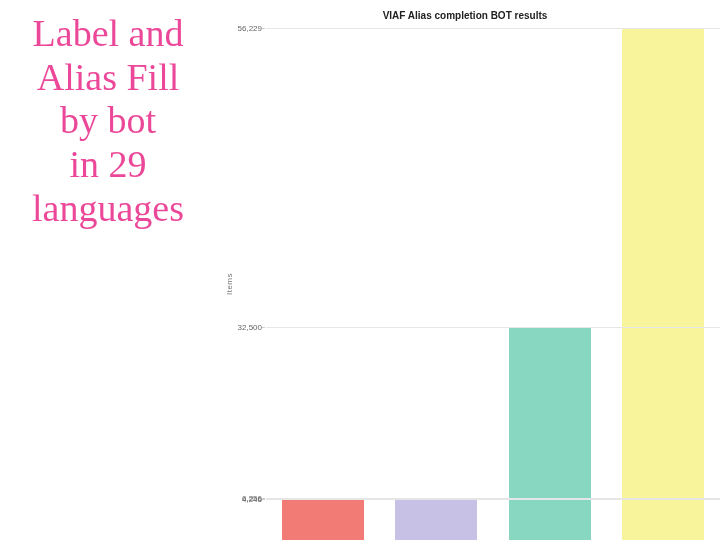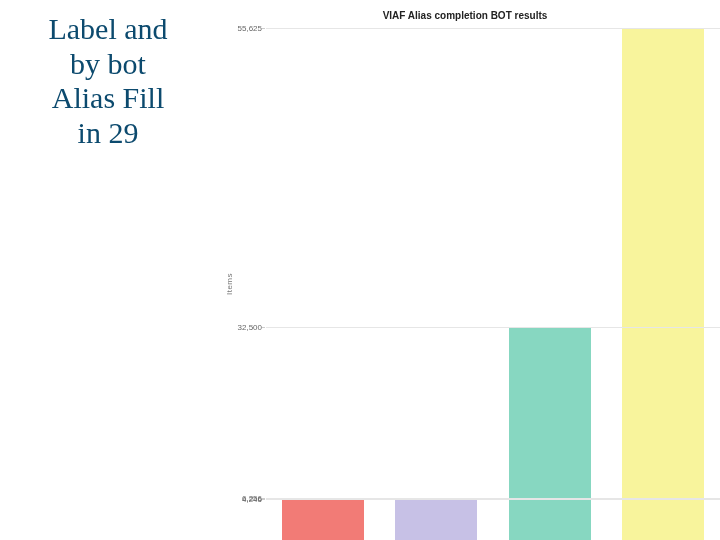--- a/index.html
+++ b/index.html
@@ -14,23 +14,23 @@
   .slide {
     position: relative;
     width: 720px;
     height: 540px;
   }
   .text-block {
     position: absolute;
     left: 18px;
     top: 12px;
     width: 180px;
-    font-size: 30px;
+    font-size: 38px;
     line-height: 1.15;
-    color: #0c4a6e;
+    color: #ec4899;
     text-align: center;
   }
   .text-block div { white-space: nowrap; }
 
   .chart-title {
     position: absolute;
     top: 10px;
     left: 210px;
     right: 0;
     text-align: center;
@@ -107,23 +107,24 @@
     bottom: 0;
   }
 </style>
 </head>
 <body>
 
 <div class="slide">
 
   <div class="text-block">
     <div>Label and</div>
+    <div>Alias Fill</div>
     <div>by bot</div>
-    <div>Alias Fill</div>
     <div>in 29</div>
+    <div>languages</div>
   </div>
 
   <div class="chart-title">VIAF Alias completion BOT results</div>
 
   <div class="chart">
     <div class="ylabel">Items</div>
     <div class="plot" id="plot">
       <div class="bars" id="bars">
           <div class="bar" style="left: 3.5%; width: 18%; height: 7.93517%; background: rgb(242, 123, 118);"></div>
           <div class="bar" style="left: 28.5%; width: 18%; height: 8.24123%; background: rgb(199, 193, 230);"></div>
@@ -134,17 +135,17 @@
         <div class="tick-dash" style="top: 92.0648%;"></div>
         <div class="tick-label" style="top: 92.0648%;">4,246 </div>
         <div class="grid-line" style="top: 91.7588%;"></div>
         <div class="tick-dash" style="top: 91.7588%;"></div>
         <div class="tick-label" style="top: 91.7588%;">6,256 </div>
         <div class="grid-line" style="top: 58.3023%;"></div>
         <div class="tick-dash" style="top: 58.3023%;"></div>
         <div class="tick-label" style="top: 58.3023%;">32,500 </div>
         <div class="grid-line" style="top: 0%;"></div>
         <div class="tick-dash" style="top: 0%;"></div>
-        <div class="tick-label" style="top: 0%;">55,625 </div>
+        <div class="tick-label" style="top: 0%;">56,229 </div>
       </div>
   </div>
 
 </div>
 
 </body></html>

